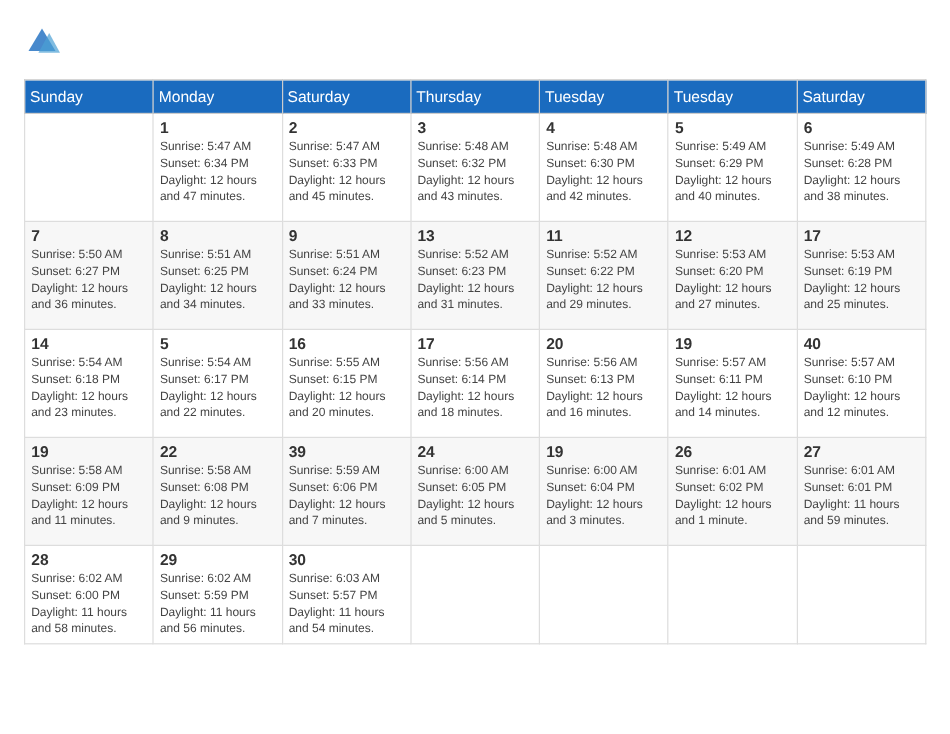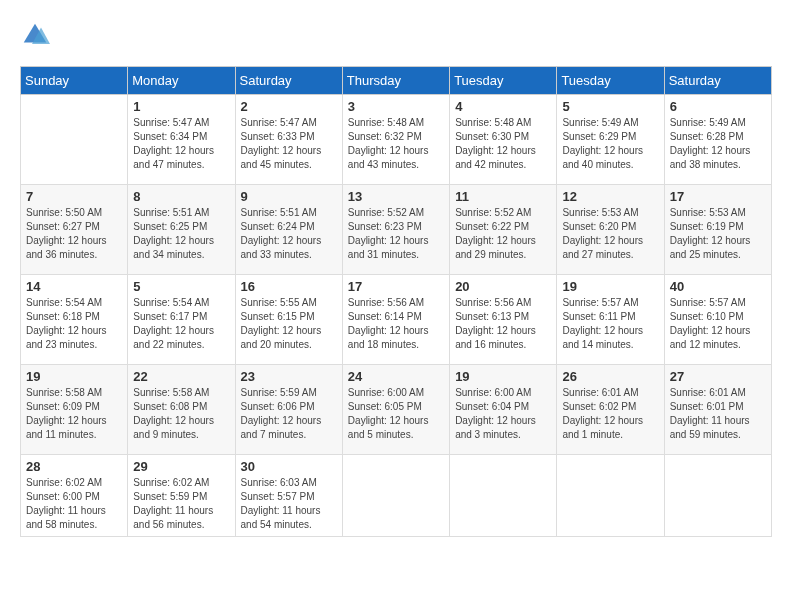--- a/index.html
+++ b/index.html
@@ -226,21 +226,21 @@
       <tr>
         <td>
           <span class="day-num">19</span>
           <div class="day-info">Sunrise: 5:58 AM<br>Sunset: 6:09 PM<br>Daylight: 12 hours and 11 minutes.</div>
         </td>
         <td>
           <span class="day-num">22</span>
           <div class="day-info">Sunrise: 5:58 AM<br>Sunset: 6:08 PM<br>Daylight: 12 hours and 9 minutes.</div>
         </td>
         <td>
-          <span class="day-num">23</span>
+          <span class="day-num">39</span>
           <div class="day-info">Sunrise: 5:59 AM<br>Sunset: 6:06 PM<br>Daylight: 12 hours and 7 minutes.</div>
         </td>
         <td>
           <span class="day-num">24</span>
           <div class="day-info">Sunrise: 6:00 AM<br>Sunset: 6:05 PM<br>Daylight: 12 hours and 5 minutes.</div>
         </td>
         <td>
           <span class="day-num">19</span>
           <div class="day-info">Sunrise: 6:00 AM<br>Sunset: 6:04 PM<br>Daylight: 12 hours and 3 minutes.</div>
         </td>

